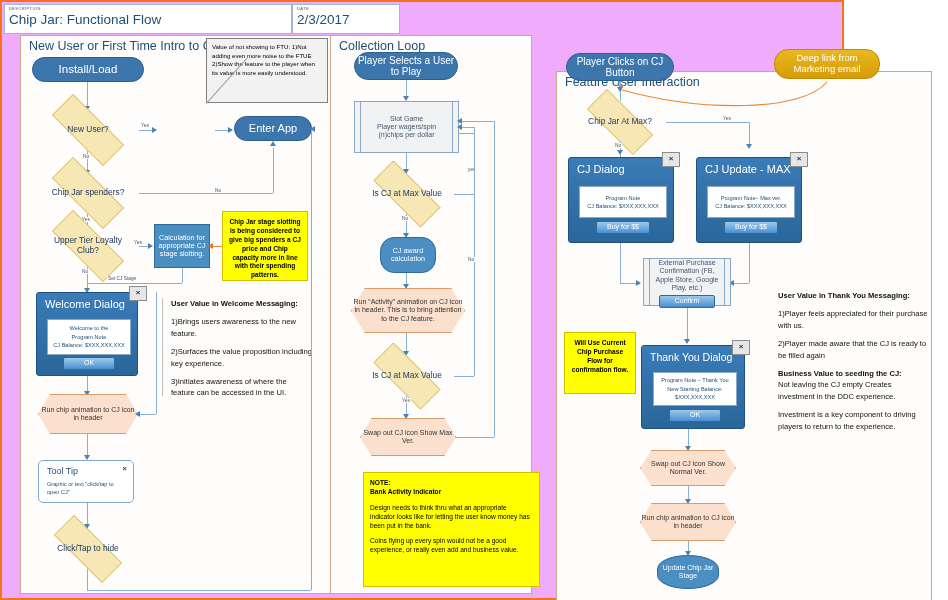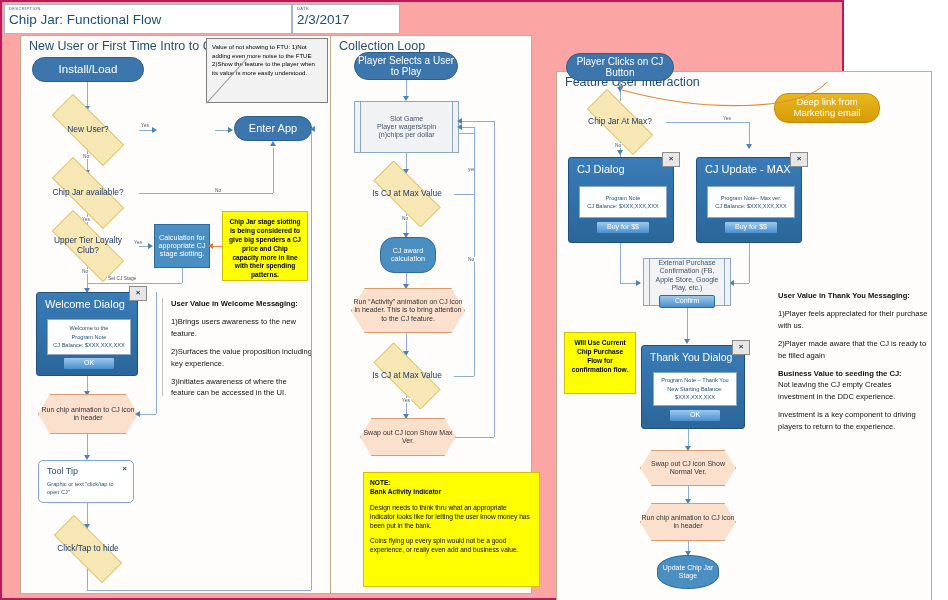--- a/index.html
+++ b/index.html
@@ -1,17 +1,17 @@
 <!DOCTYPE html>
 <html><head>
 <meta charset="utf-8">
 <style>
   html,body{margin:0;padding:0;background:#fff;}
   body{width:948px;height:600px;font-family:"Liberation Sans",sans-serif;color:#1f3864;overflow:hidden;}
-  #page{position:relative;width:844px;height:600px;background:#fca5a5;box-sizing:border-box;border:2px solid #be185d;}
+  #page{position:relative;width:844px;height:600px;background:#f0abfc;box-sizing:border-box;border:2px solid #f97316;}
   .abs{position:absolute;box-sizing:border-box;}
 
   
   .hdr{top:2px;left:2px;width:942px;height:30px;}
   .hdr-cell{position:absolute;border:1px solid #9fb6d4;background:#fff;box-sizing:border-box;}
   .hdr-label{position:absolute;top:1px;left:4px;font-size:4px;letter-spacing:.4px;color:#44546a;text-transform:uppercase;}
   .hdr-val{position:absolute;top:7px;left:4px;font-size:13.5px;color:#1f4e79;white-space:nowrap;}
 
   
   .lane{border:1px solid #c9a98a;background:#fffdfb;}
@@ -113,21 +113,21 @@
   <div class="abs shape terminator" style="left:232px;top:114px;width:78px;height:25px;font-size:11px;text-align:center;">
     <span>Enter App</span>
   </div>
 
   <div class="ln lnv" style="left:85px;top:149px;height:22px;"></div>
   <div class="elbl" style="left:80px;top:152px;">No</div>
   <div class="arw arw-d" style="left:82px;top:168px;"></div>
 
   <div class="abs shape decision" style="left:35px;top:170px;width:102px;height:42px;">
     <div class="diamond-bg"></div>
-    <span class="dlabel">Chip Jar available?</span>
+    <span class="dlabel">Chip Jar spenders?</span>
   </div>
 
   <div class="ln lnh" style="left:137px;top:191px;width:134px;"></div>
   <div class="elbl" style="left:212px;top:186px;">No</div>
   <div class="ln lnv" style="left:271px;top:146px;height:45px;"></div>
   <div class="arw arw-u" style="left:268px;top:139px;"></div>
 
   <div class="ln lnv" style="left:85px;top:212px;height:22px;"></div>
   <div class="elbl" style="left:79px;top:215px;">Yes</div>
   <div class="arw arw-d" style="left:82px;top:231px;"></div>
@@ -291,21 +291,21 @@
   </div>
 
   <div class="abs lane" style="left:554px;top:33px;width:376px;height:559px;margin-top:36px;">
     <div class="lane-title">Feature User Interaction</div>
   </div>
 
   <div class="abs shape terminator" style="left:564px;top:51px;width:108px;height:28px;font-size:10px;">
     <span>Player Clicks on CJ Button</span>
   </div>
 
-  <div class="abs shape term-orange" style="left:772px;top:47px;width:106px;height:30px;margin-top:44px;">
+  <div class="abs shape term-orange" style="left:772px;top:47px;width:106px;height:30px;">
     <span>Deep link from Marketing email</span>
   </div>
 
   <svg class="abs" style="left:610px;top:70px;width:220px;height:45px;overflow:visible;">
     <path d="M215 10 C 190 40, 90 40, 10 18" stroke="#e08a3c" stroke-width="1.1" fill="none"></path>
   </svg>
   <div class="arw arw-o-d" style="left:616px;top:83px;"></div>
 
   <div class="ln lnv" style="left:618px;top:79px;height:20px;"></div>
   <div class="arw arw-d" style="left:615px;top:85px;"></div>

